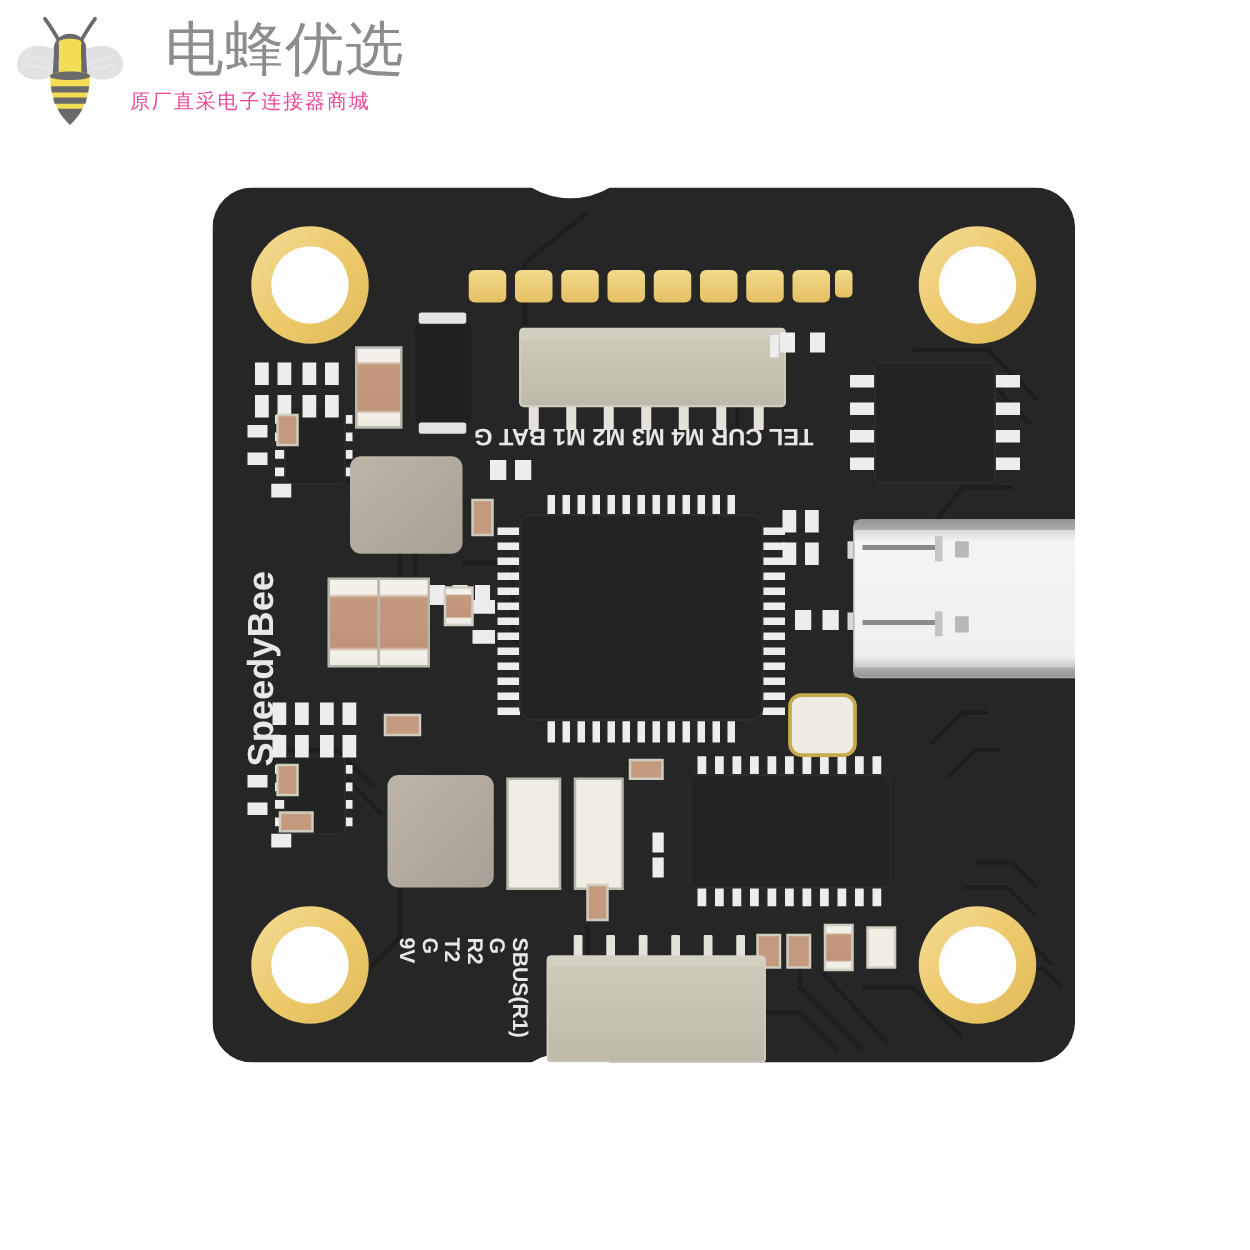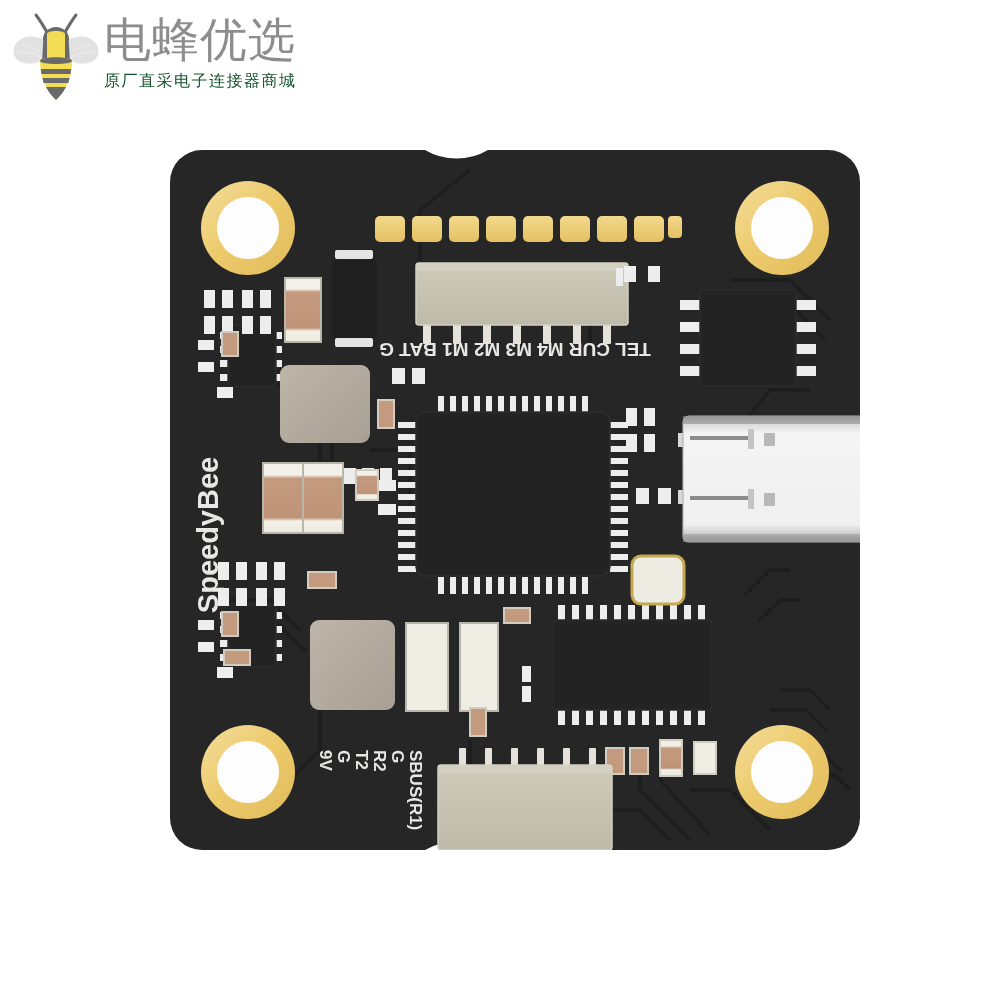--- a/index.html
+++ b/index.html
@@ -4,22 +4,22 @@
 <style>
   html,body{margin:0;padding:0;background:#ffffff;}
   body{width:1000px;height:1000px;position:relative;overflow:hidden;
        font-family:"Liberation Sans","DejaVu Sans",sans-serif;}
 
   
   #watermark{position:absolute;left:0;top:0;width:330px;height:115px;}
   #bee-mark{position:absolute;left:12px;top:6px;width:88px;height:100px;}
   #brand-block{position:absolute;left:104px;top:14px;width:220px;}
   #brand-name{font-size:47px;line-height:52px;color:#8d8d8d;letter-spacing:1px;
-              font-family:"DejaVu Sans","Liberation Sans",sans-serif;font-weight:400;}
-  #brand-tag{font-size:16px;line-height:22px;color:#14532d;letter-spacing:1.5px;margin-top:4px;
+              font-family:"DejaVu Sans","Liberation Sans",sans-serif;font-weight:400;text-align:right;}
+  #brand-tag{font-size:16px;line-height:22px;color:#ec4899;letter-spacing:1.5px;margin-top:4px;
              font-family:"DejaVu Sans","Liberation Sans",sans-serif;}
 
   
   #pcb-stage{position:absolute;left:170px;top:150px;width:690px;height:700px;}
   #pcb-svg{display:block;width:690px;height:700px;}
 
   .silk{fill:#e7e7e5;font-family:"Liberation Sans","DejaVu Sans",sans-serif;
         font-weight:700;}
 </style>
 </head>

